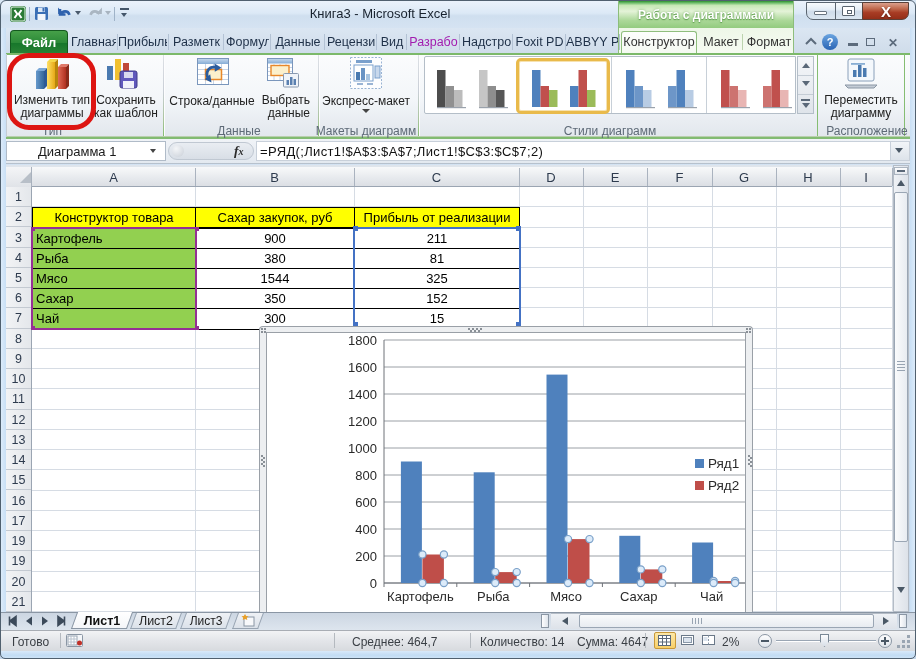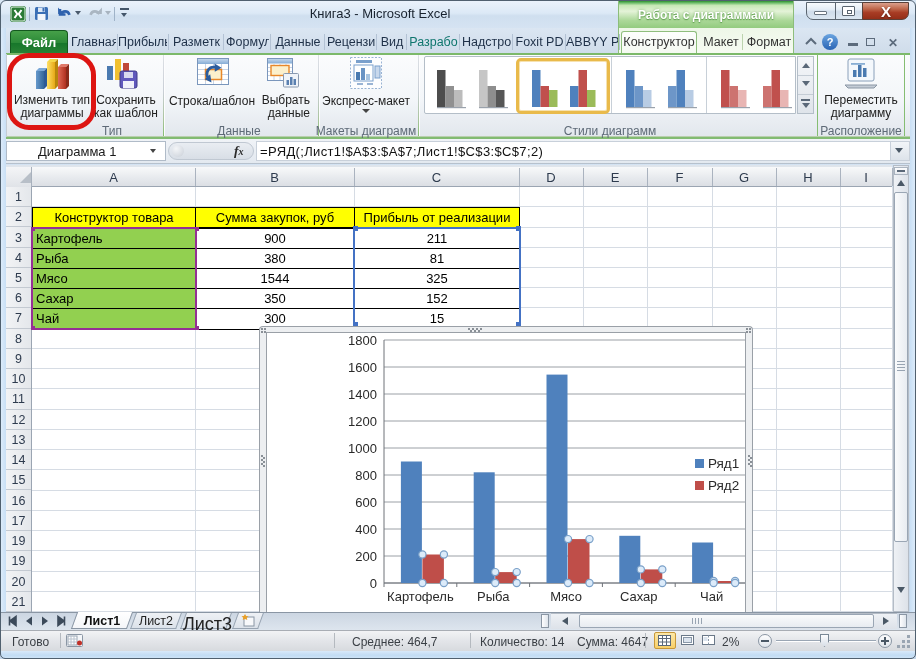--- a/index.html
+++ b/index.html
@@ -60,21 +60,21 @@
 <div class="ab" style="left:171px;top:35px;width:51px;text-align:center;font-size:12.5px;color:#1e3048;white-space:nowrap;overflow:hidden;">Разметк</div>
 <div class="ab" style="left:223px;top:34px;width:1px;height:16px;background:#b3c2d4;"></div>
 <div class="ab" style="left:226px;top:35px;width:43px;text-align:left;font-size:12.5px;color:#1e3048;white-space:nowrap;overflow:hidden;">Формул</div>
 <div class="ab" style="left:270px;top:34px;width:1px;height:16px;background:#b3c2d4;"></div>
 <div class="ab" style="left:273px;top:35px;width:50px;text-align:center;font-size:12.5px;color:#1e3048;white-space:nowrap;overflow:hidden;">Данные</div>
 <div class="ab" style="left:324px;top:34px;width:1px;height:16px;background:#b3c2d4;"></div>
 <div class="ab" style="left:327px;top:35px;width:48px;text-align:center;font-size:12.5px;color:#1e3048;white-space:nowrap;overflow:hidden;">Рецензи</div>
 <div class="ab" style="left:376px;top:34px;width:1px;height:16px;background:#b3c2d4;"></div>
 <div class="ab" style="left:379px;top:35px;width:26px;text-align:center;font-size:12.5px;color:#1e3048;white-space:nowrap;overflow:hidden;">Вид</div>
 <div class="ab" style="left:406px;top:34px;width:1px;height:16px;background:#b3c2d4;"></div>
-<div class="ab" style="left:409px;top:35px;width:49px;text-align:center;font-size:12.5px;color:#0f766e;white-space:nowrap;overflow:hidden;">Разрабо</div>
+<div class="ab" style="left:409px;top:35px;width:49px;text-align:center;font-size:12.5px;color:#a21caf;white-space:nowrap;overflow:hidden;">Разрабо</div>
 <div class="ab" style="left:459px;top:34px;width:1px;height:16px;background:#b3c2d4;"></div>
 <div class="ab" style="left:462px;top:35px;width:49px;text-align:center;font-size:12.5px;color:#1e3048;white-space:nowrap;overflow:hidden;">Надстро</div>
 <div class="ab" style="left:512px;top:34px;width:1px;height:16px;background:#b3c2d4;"></div>
 <div class="ab" style="left:515px;top:35px;width:49px;text-align:center;font-size:12.5px;color:#1e3048;white-space:nowrap;overflow:hidden;">Foxit PD</div>
 <div class="ab" style="left:565px;top:34px;width:1px;height:16px;background:#b3c2d4;"></div>
 <div class="ab" style="left:566px;top:35px;width:52px;text-align:center;font-size:12.5px;color:#1e3048;white-space:nowrap;overflow:hidden;">ABBYY P</div>
 <div class="ab" style="left:619px;top:34px;width:1px;height:16px;background:#b3c2d4;"></div>
 <div class="ab" style="left:621px;top:31px;width:76px;height:23px;background:linear-gradient(180deg,#fdfefd,#f4f9f1);border:1px solid #8fbe7d;border-bottom:none;border-radius:3px 3px 0 0;"></div>
 <div class="ab" style="left:621px;top:35px;width:76px;text-align:center;font-size:12.5px;color:#333;">Конструктор</div>
 <div class="ab" style="left:700px;top:35px;width:42px;text-align:center;font-size:12.5px;color:#333;">Макет</div>
@@ -92,25 +92,25 @@
 <div class="ab" style="left:163px;top:55px;width:1px;height:81px;background:linear-gradient(180deg,#dde1e5,#c9ced6 45%,#a9c49c 80%,#85bd72 100%);"></div>
 <div class="ab" style="left:164px;top:55px;width:1px;height:81px;background:#fdfdfe;"></div>
 <div class="ab" style="left:318px;top:55px;width:1px;height:81px;background:linear-gradient(180deg,#dde1e5,#c9ced6 45%,#a9c49c 80%,#85bd72 100%);"></div>
 <div class="ab" style="left:319px;top:55px;width:1px;height:81px;background:#fdfdfe;"></div>
 <div class="ab" style="left:418px;top:55px;width:1px;height:81px;background:linear-gradient(180deg,#dde1e5,#c9ced6 45%,#a9c49c 80%,#85bd72 100%);"></div>
 <div class="ab" style="left:419px;top:55px;width:1px;height:81px;background:#fdfdfe;"></div>
 <div class="ab" style="left:817px;top:54px;width:1px;height:83px;background:#85bd72;"></div>
 <div class="ab" style="left:904px;top:54px;width:1px;height:83px;background:#85bd72;"></div>
 <div class="ab" style="left:1px;top:136px;width:914px;height:1px;background:#b9cfae;"></div>
 <div class="ab" style="left:1px;top:137px;width:914px;height:2px;background:#82bb72;"></div>
-<div class="ab" style="left:42px;top:124px;width:80px;text-align:right;font-size:12px;color:#5e6a77;">Тип</div>
+<div class="ab" style="left:42px;top:124px;width:80px;text-align:left;font-size:12px;color:#5e6a77;">Тип</div>
 <div class="ab" style="left:179px;top:124px;width:120px;text-align:center;font-size:12px;color:#5e6a77;">Данные</div>
 <div class="ab" style="left:301px;top:124px;width:130px;text-align:center;font-size:12px;color:#5e6a77;">Макеты диаграмм</div>
 <div class="ab" style="left:545px;top:124px;width:130px;text-align:center;font-size:12px;color:#5e6a77;">Стили диаграмм</div>
-<div class="ab" style="left:819px;top:124px;width:84px;text-align:center;font-size:12px;color:#5e6a77;">Расположение</div>
+<div class="ab" style="left:819px;top:124px;width:96px;text-align:center;font-size:12px;color:#5e6a77;">Расположение</div>
 <svg class="ab" style="left:34px;top:58px;" width="36.0" height="34.0" viewBox="0 0 36 34">
 <rect x="2" y="13" width="8" height="18" fill="url(#gb)"></rect>
     <path d="M2 13 L5 10 L13 10 L10 13Z" fill="#7aa8d8"></path>
     <path d="M10 13 L13 10 L13 28 L10 31Z" fill="#2d5a96"></path>
 <rect x="13" y="4" width="8" height="27" fill="url(#gy)"></rect>
     <path d="M13 4 L16 1 L24 1 L21 4Z" fill="#f5d84a"></path>
     <path d="M21 4 L24 1 L24 28 L21 31Z" fill="#b8860b"></path>
 <rect x="24" y="9" width="8" height="22" fill="url(#gr)"></rect>
     <path d="M24 9 L27 6 L35 6 L32 9Z" fill="#e07a6a"></path>
     <path d="M32 9 L35 6 L35 28 L32 31Z" fill="#8b2a1a"></path>
@@ -149,21 +149,21 @@
 <path d="M11.5 21 C7.5 14 12 7.5 19.5 9.5" fill="none" stroke="#2c5d9e" stroke-width="2.8"></path>
 <path d="M17.5 5.5 L24.5 9.8 L17.8 13.8Z" fill="#2c5d9e"></path>
 <path d="M14.5 24.5 L7.8 21.2 L13.2 16.2Z" fill="#2c5d9e"></path>
 <defs>
       <linearGradient id="hdr" x1="0" y1="0" x2="0" y2="1">
         <stop offset="0" stop-color="#c2d6ec"></stop>
         <stop offset="1" stop-color="#86add6"></stop>
       </linearGradient>
     </defs>
 </svg>
-<div class="ab" style="left:166px;top:94px;width:92px;text-align:center;font-size:12px;color:#222;">Строка/шаблон</div>
+<div class="ab" style="left:166px;top:94px;width:92px;text-align:center;font-size:12px;color:#222;">Строка/данные</div>
 <svg class="ab" style="left:267px;top:58px;" width="32" height="30" viewBox="0 0 32 30">
 <rect x="0.5" y="0.5" width="25" height="22" fill="#fff" stroke="#7a96bc"></rect>
 <rect x="1" y="1" width="24" height="4.5" fill="url(#hdr2)"></rect>
 <path d="M1 9.5 H25 M1 13.5 H25 M1 17.5 H25 M7 5.5 V22 M13 5.5 V22 M19 5.5 V22" stroke="#c9d5e5" stroke-width="1"></path>
 <rect x="4" y="7.5" width="18" height="10" fill="#fcf0cc" stroke="#e8882a" stroke-width="1.4"></rect>
 <rect x="16.5" y="15.5" width="15" height="13.5" rx="1" fill="#f0f4f9" stroke="#8a9ab0"></rect>
 <rect x="19.5" y="22" width="2.5" height="5" fill="#5a80b0"></rect>
 <rect x="23" y="19" width="2.5" height="8" fill="#5a80b0"></rect>
 <rect x="26.5" y="21" width="2.5" height="6" fill="#5a80b0"></rect>
 <defs>
@@ -335,21 +335,21 @@
 <div class="ab" style="left:195px;top:187px;width:1px;height:425px;background:#d6dce4;"></div>
 <div class="ab" style="left:354px;top:187px;width:1px;height:425px;background:#d6dce4;"></div>
 <div class="ab" style="left:519px;top:187px;width:1px;height:425px;background:#d6dce4;"></div>
 <div class="ab" style="left:583px;top:187px;width:1px;height:425px;background:#d6dce4;"></div>
 <div class="ab" style="left:647px;top:187px;width:1px;height:425px;background:#d6dce4;"></div>
 <div class="ab" style="left:712px;top:187px;width:1px;height:425px;background:#d6dce4;"></div>
 <div class="ab" style="left:776px;top:187px;width:1px;height:425px;background:#d6dce4;"></div>
 <div class="ab" style="left:840px;top:187px;width:1px;height:425px;background:#d6dce4;"></div>
 <div class="ab" style="left:892px;top:187px;width:1px;height:425px;background:#d6dce4;"></div>
 <div class="ab" style="left:32px;top:207.2px;width:164px;height:21.2px;background:#ffff00;border:1px solid #000;line-height:20.2px;text-align:center;font-size:13px;color:#000;">Конструктор товара</div>
-<div class="ab" style="left:195px;top:207.2px;width:160px;height:21.2px;background:#ffff00;border:1px solid #000;line-height:20.2px;text-align:center;font-size:13px;color:#000;">Сумма закупок, руб</div>
+<div class="ab" style="left:195px;top:207.2px;width:160px;height:21.2px;background:#ffff00;border:1px solid #000;line-height:20.2px;text-align:center;font-size:13px;color:#000;">Сахар закупок, руб</div>
 <div class="ab" style="left:354px;top:207.2px;width:166px;height:21.2px;background:#ffff00;border:1px solid #000;line-height:20.2px;text-align:center;font-size:13px;color:#000;">Прибыль от реализации</div>
 <div class="ab" style="left:32px;top:227.5px;width:164px;height:21.2px;background:#92d050;border:1px solid #000;line-height:20.2px;padding-left:3px;font-size:13px;color:#000;">Картофель</div>
 <div class="ab" style="left:195px;top:227.5px;width:160px;height:21.2px;background:#fff;border:1px solid #000;line-height:20.2px;text-align:center;font-size:13px;color:#000;">900</div>
 <div class="ab" style="left:354px;top:227.5px;width:166px;height:21.2px;background:#fff;border:1px solid #000;line-height:20.2px;text-align:center;font-size:13px;color:#000;">211</div>
 <div class="ab" style="left:32px;top:247.7px;width:164px;height:21.2px;background:#92d050;border:1px solid #000;line-height:20.2px;padding-left:3px;font-size:13px;color:#000;">Рыба</div>
 <div class="ab" style="left:195px;top:247.7px;width:160px;height:21.2px;background:#fff;border:1px solid #000;line-height:20.2px;text-align:center;font-size:13px;color:#000;">380</div>
 <div class="ab" style="left:354px;top:247.7px;width:166px;height:21.2px;background:#fff;border:1px solid #000;line-height:20.2px;text-align:center;font-size:13px;color:#000;">81</div>
 <div class="ab" style="left:32px;top:268.0px;width:164px;height:21.2px;background:#92d050;border:1px solid #000;line-height:20.2px;padding-left:3px;font-size:13px;color:#000;">Мясо</div>
 <div class="ab" style="left:195px;top:268.0px;width:160px;height:21.2px;background:#fff;border:1px solid #000;line-height:20.2px;text-align:center;font-size:13px;color:#000;">1544</div>
 <div class="ab" style="left:354px;top:268.0px;width:166px;height:21.2px;background:#fff;border:1px solid #000;line-height:20.2px;text-align:center;font-size:13px;color:#000;">325</div>
@@ -457,21 +457,21 @@
 <path d="M2 6 L8 1.5 L8 10.5Z M1.5 1.5 L1.5 10.5" fill="#3c4a5a" stroke="#3c4a5a" stroke-width="1.6"></path>
 <path d="M18 6 L24 1.5 L24 10.5Z" fill="#3c4a5a"></path>
 <path d="M40 6 L34 1.5 L34 10.5Z" fill="#3c4a5a"></path>
 <path d="M56 6 L50 1.5 L50 10.5Z M56.5 1.5 L56.5 10.5" fill="#3c4a5a" stroke="#3c4a5a" stroke-width="1.6"></path>
 </svg>
 <div class="ab" style="z-index:30;left:74px;top:612px;width:56px;height:17px;background:linear-gradient(180deg,#ffffff,#f4f6f9);border:1px solid #8a96a4;border-top:none;transform:skewX(-20deg);"></div>
 <div class="ab" style="z-index:30;left:74px;top:614px;width:56px;text-align:center;font-size:12.5px;font-weight:bold;color:#111;">Лист1</div>
 <div class="ab" style="z-index:30;left:133px;top:613px;width:46px;height:16px;background:linear-gradient(180deg,#eef1f5,#dce2ea);border:1px solid #98a4b2;border-top:none;transform:skewX(-20deg);"></div>
 <div class="ab" style="z-index:30;left:133px;top:614px;width:46px;text-align:center;font-size:12.5px;color:#222;">Лист2</div>
 <div class="ab" style="z-index:30;left:183px;top:613px;width:46px;height:16px;background:linear-gradient(180deg,#eef1f5,#dce2ea);border:1px solid #98a4b2;border-top:none;transform:skewX(-20deg);"></div>
-<div class="ab" style="z-index:30;left:183px;top:614px;width:46px;text-align:center;font-size:18px;color:#222;">Лист3</div>
+<div class="ab" style="z-index:30;left:183px;top:614px;width:46px;text-align:center;font-size:12px;color:#222;">Лист3</div>
 <div class="ab" style="z-index:30;left:235px;top:613px;width:26px;height:16px;background:linear-gradient(180deg,#eef1f5,#dce2ea);border:1px solid #98a4b2;border-top:none;transform:skewX(-20deg);"></div>
 <svg class="ab" style="z-index:30;left:239px;top:614px;" width="18" height="14" viewBox="0 0 18 14">
 <rect x="5" y="3" width="10" height="9" fill="#f8f9fb" stroke="#8a96a4"></rect>
 <path d="M6 0 L7.2 2 L9.5 2.3 L7.8 3.8 L8.3 6 L6 4.9 L3.7 6 L4.2 3.8 L2.5 2.3 L4.8 2Z" fill="#e8a02a"></path>
 </svg>
 <div class="ab" style="z-index:30;left:541px;top:614px;width:8px;height:14px;background:linear-gradient(90deg,#fdfdfe,#dfe5ec);border:1px solid #8a96a4;"></div>
 <div class="ab" style="z-index:30;left:551px;top:613px;width:346px;height:16px;background:linear-gradient(180deg,#eef1f5,#dde2e9);border-top:1px solid #b4bcc6;"></div>
 <div class="ab" style="z-index:31;left:562px;top:617px;width:0;height:0;border-top:4px solid transparent;border-bottom:4px solid transparent;border-right:6px solid #4a5866;"></div>
 <div class="ab" style="z-index:31;left:579px;top:614px;width:295px;height:14px;background:linear-gradient(180deg,#fafbfc,#e8ecf1);border:1px solid #9aa6b4;border-radius:2px;"></div>
 <div class="ab" style="z-index:32;left:692px;top:618px;width:1px;height:6px;background:#98a4b2;box-shadow:3px 0 0 #98a4b2,6px 0 0 #98a4b2,9px 0 0 #98a4b2;"></div>

